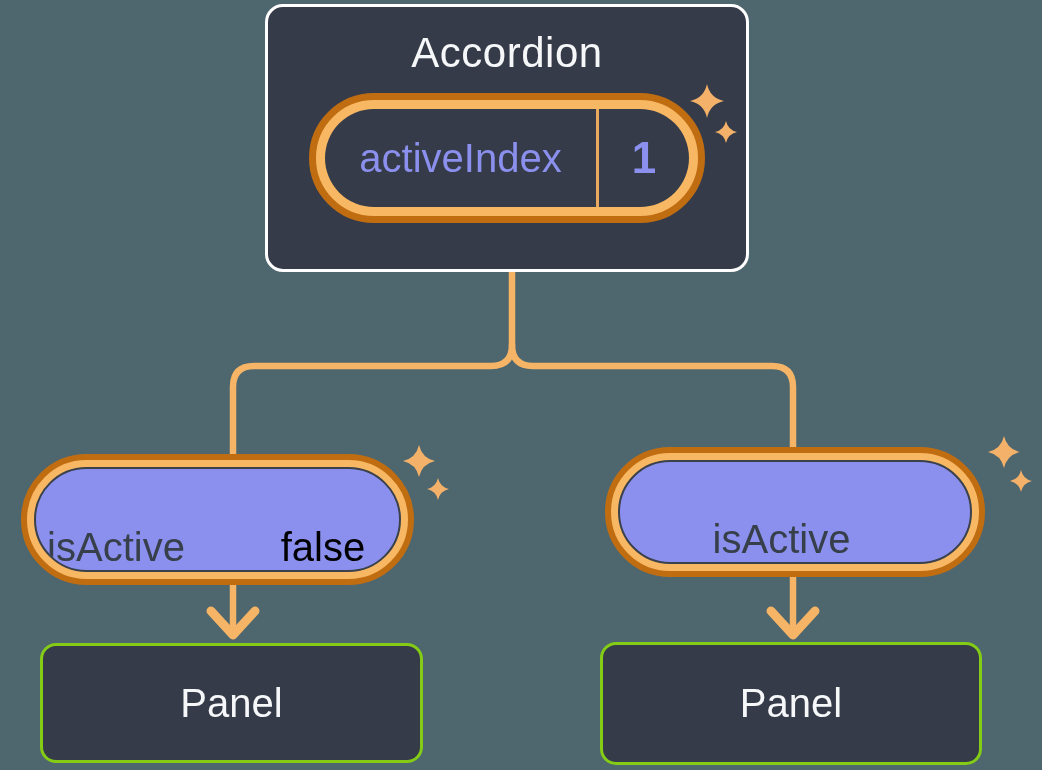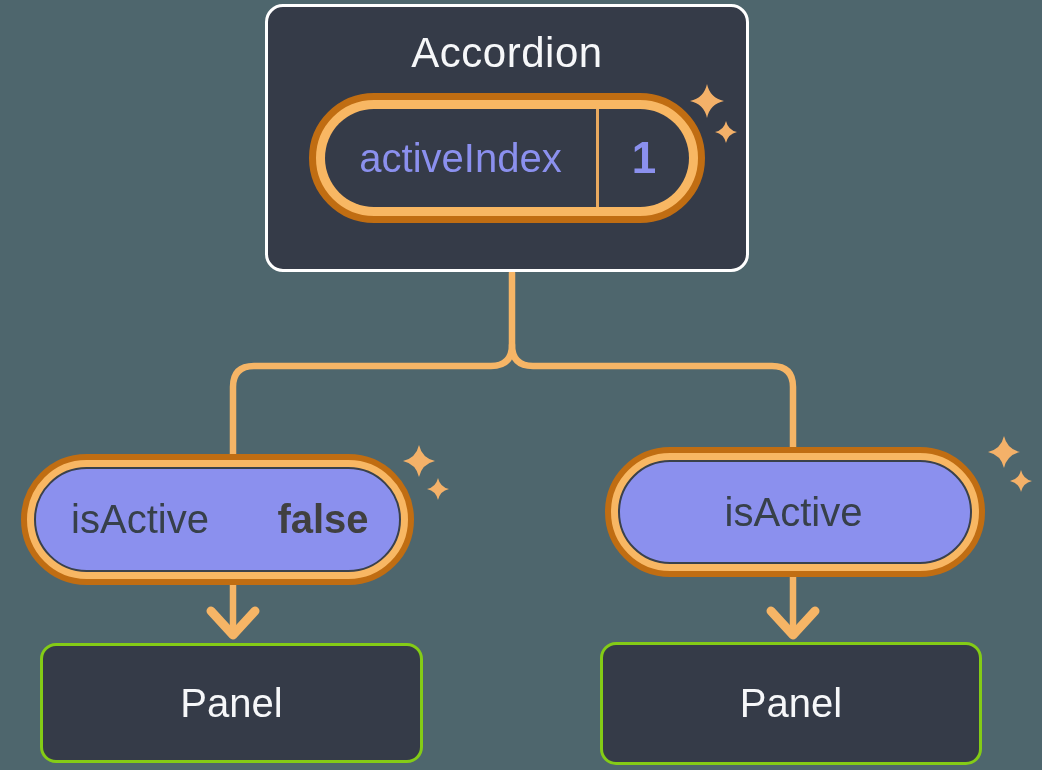--- a/index.html
+++ b/index.html
@@ -93,39 +93,40 @@
   }
   .prop-pill--left  { left: 21px;  top: 454px; width: 393px; height: 131px; }
   .prop-pill--right { left: 605px; top: 447px; width: 380px; height: 130px; }
   .prop-pill-inner {
     box-sizing: border-box;
     width: 100%; height: 100%;
     background: #8b90ee;
     border: 2.5px solid #3a414b;
     border-radius: 999px;
     display: flex;
-    align-items: center;
+    align-items: flex-end;
     overflow: hidden;
+    gap: 24px;
   }
   .prop-label {
     flex: 1;
     display: flex; align-items: center; justify-content: center;
     color: #37404a;
     font-size: 40px;
     font-weight: 400;
   }
   .prop-divider {
     width: 3px;
     background: #3a414b;
   }
   .prop-value {
     display: flex; align-items: center; justify-content: center;
-    color: #404040;
-    font-size: 40px;
-    font-weight: 700;
+    color: #000000;
+    font-size: 40px;
+    font-weight: 400;
   }
   .prop-pill--left  .prop-value { width: 152px; }
   .prop-pill--right .prop-value { width: 140px; }
 
   
   .panel {
     position: absolute;
     box-sizing: border-box;
     background: #353b48;
     border: 3px solid #84cc16;

